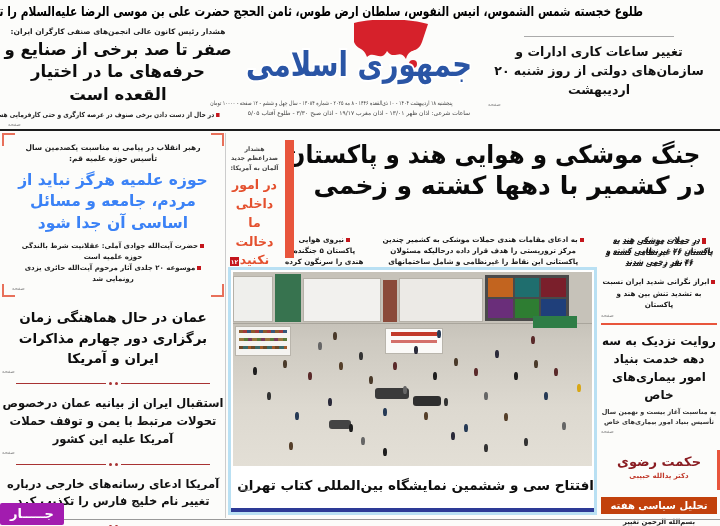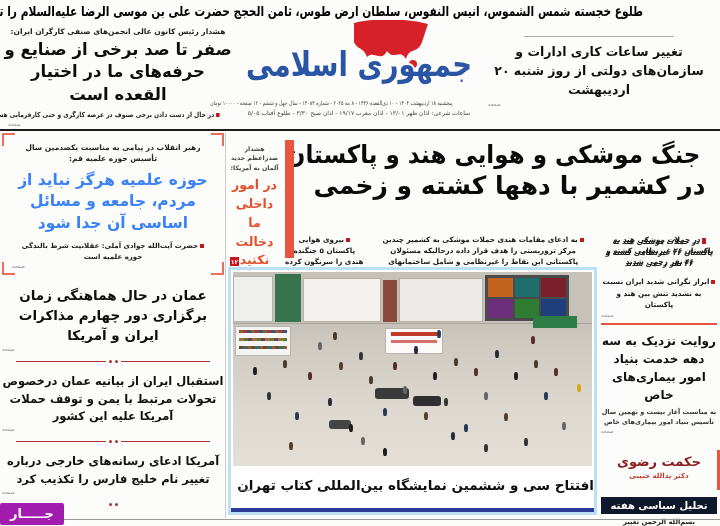--- a/index.html
+++ b/index.html
@@ -55,21 +55,21 @@
   .rcol .bullet { font-size:7.2px; font-weight:bold; color:#1a1a1a; line-height:1.55;
     text-align:center; margin-bottom:7px; }
   .tiny-ref { font-size:5px; color:#888; text-align:left; }
   .rcol .ohr { height:2px; background:#e8553c; margin:5px 0 7px; }
   .rcol .f-head { font-size:12px; font-weight:bold; color:#101010; line-height:1.5; text-align:center; }
   .rcol .f-sub { font-size:6.5px; color:#333; font-weight:bold; line-height:1.6; text-align:center; margin-top:3px; }
   .hekmat { position:relative; margin-top:16px; height:42px; text-align:center; }
   .hekmat .t { font-size:13px; font-weight:bold; color:#8a1d22; padding-top:4px; }
   .hekmat .a { font-size:7px; font-weight:bold; color:#c0392b; margin-top:3px; }
   .hekmat .obar { position:absolute; top:0; right:-5px; width:5px; height:40px; background:#e8553c; }
-  .tahlil-head { margin-top:5px; height:17px; background:#0f172a; color:#fff; font-size:10px;
+  .tahlil-head { margin-top:5px; height:17px; background:#c2410c; color:#fff; font-size:10px;
     font-weight:bold; text-align:center; line-height:17px; }
   .tahlil-bism { font-size:6.8px; font-weight:bold; color:#222; text-align:center; margin-top:4px; }
   .tahlil-body { font-size:6.8px; color:#222; line-height:1.6; text-align:justify; margin-top:2px;
     height:48px; overflow:hidden; }
 
   
   .lcol { position:absolute; top:133px; left:2px; width:222px; }
   .art1 { position:relative; padding:9px 10px 6px; text-align:center; }
   .crn { position:absolute; width:13px; height:13px; }
   .crn.tl { top:0; left:0; border-top:2px solid #e8705a; border-left:2px solid #e8705a; }
@@ -174,20 +174,21 @@
 
   <div class="lcol">
     <div class="art1">
       <div class="crn tl"></div>
       <div class="crn tr"></div>
       <div class="crn bl"></div>
       <div class="crn br"></div>
       <div class="k">رهبر انقلاب در پیامی به مناسبت یکصدمین سال تأسیس حوزه علمیه قم:</div>
       <div class="h">حوزه علمیه هرگز نباید از مردم، جامعه و مسائل اساسی آن جدا شود</div>
       <div class="b"><span class="bsq"></span><span>حضرت آیت‌الله جوادی آملی: عقلانیت شرط بالندگی حوزه علمیه است</span></div>
+      <div class="b"><span class="bsq"></span><span>موسوعه ۲۰ جلدی آثار مرحوم آیت‌الله حائری یزدی رونمایی شد</span></div>
       <div class="tiny-ref">صفحه</div>
     </div>
     <div class="lart">
       <div class="h13">عمان در حال هماهنگی زمان برگزاری دور چهارم مذاکرات ایران و آمریکا</div>
       <div class="tiny-ref">صفحه</div>
     </div>
     <div class="ldiv">
         <div class="ln"></div>
         <div class="dt"></div>
         <div class="dt"></div>

